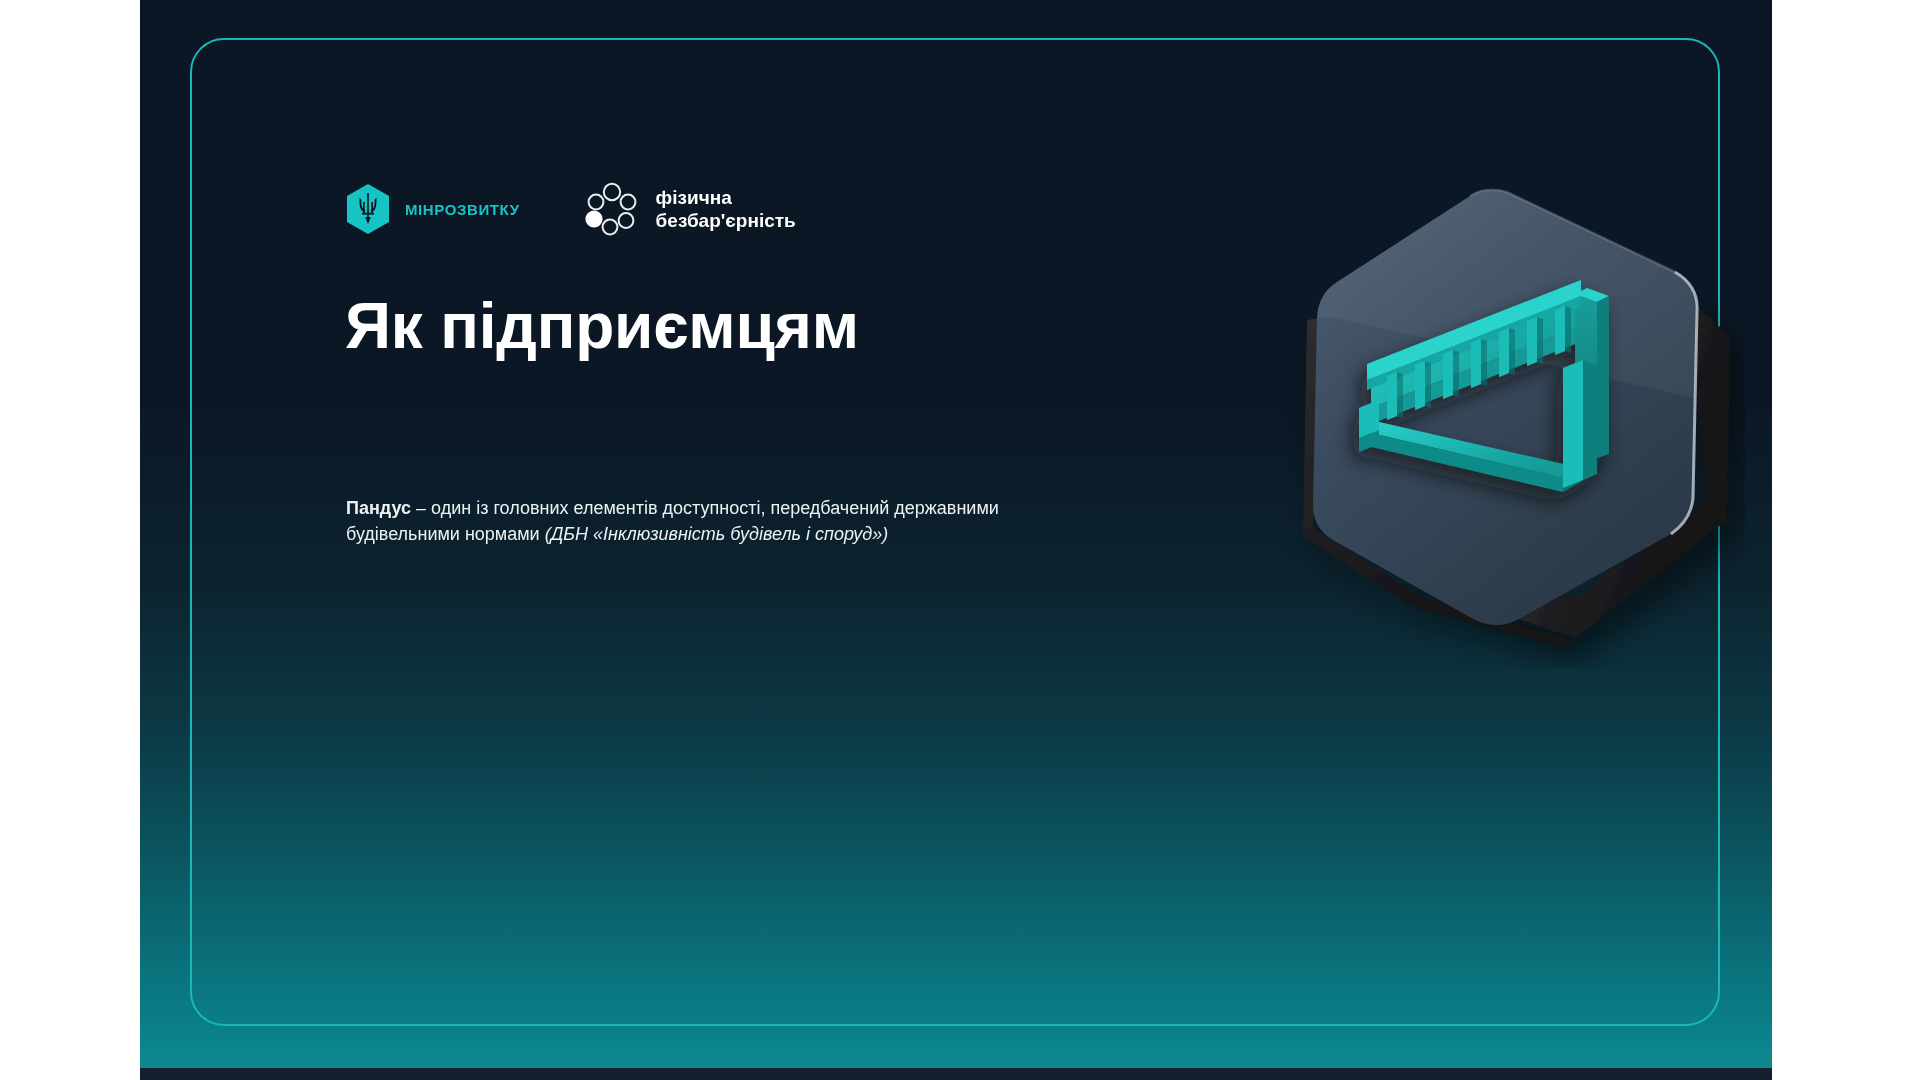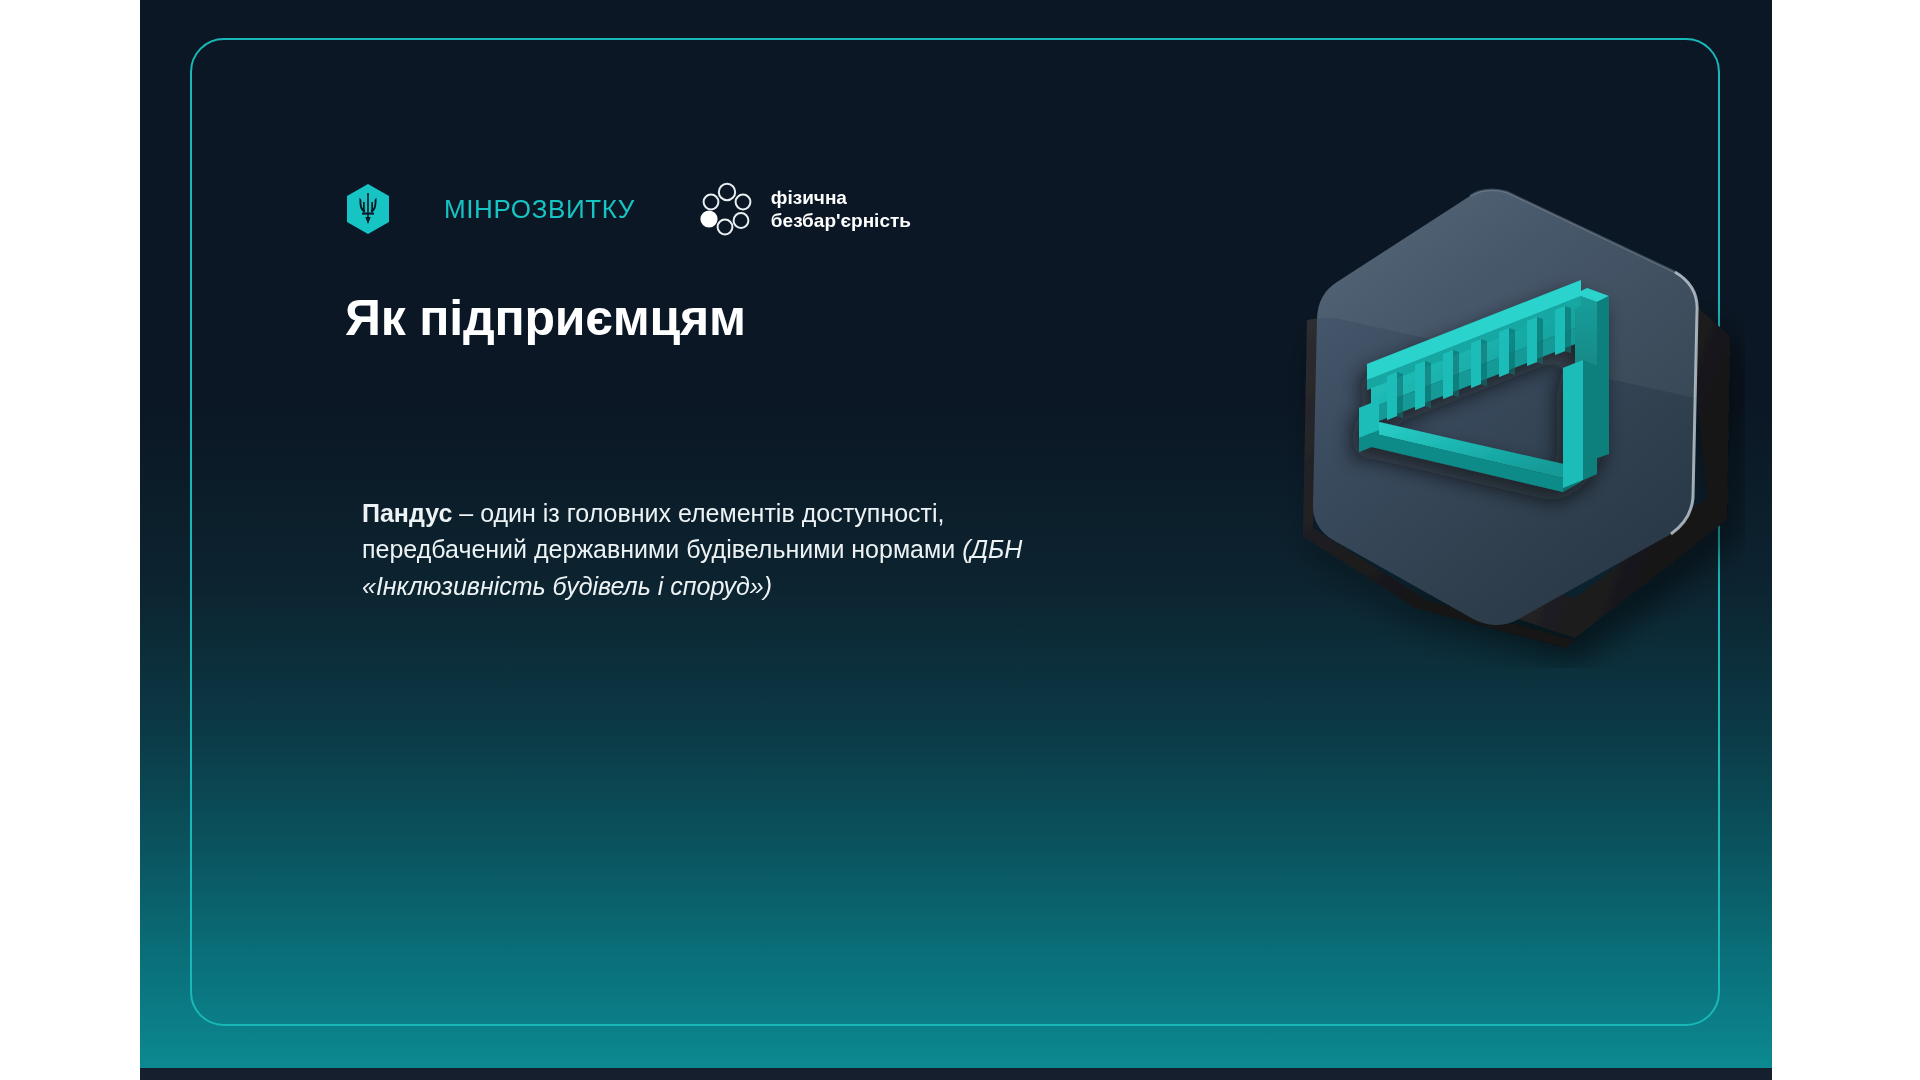--- a/index.html
+++ b/index.html
@@ -50,22 +50,22 @@
     display:flex; align-items:center; gap:62px;
   }
   .logo-unit{ display:flex; align-items:center; }
 
   
   #logo-minrozvytku .hex-mark{
     width:46px; height:52px; margin-right:14px;
     display:flex; align-items:center; justify-content:center;
   }
   #logo-minrozvytku .wordmark{
-    color:#16c4c4; font-weight:normal; font-size:26px;
-    letter-spacing:.6px; white-space:nowrap;margin-left:39px;
+    color:#16c4c4; font-weight:bold; font-size:15px;
+    letter-spacing:.6px; white-space:nowrap;
   }
 
   
   #logo-bezbarjernist .dots-mark{ width:60px; height:54px; margin-right:14px; }
   #logo-bezbarjernist .wordmark{
     color:#ffffff; font-weight:bold; font-size:19px;
     line-height:1.22; white-space:nowrap;
   }
 
   
@@ -73,31 +73,31 @@
   #logo-ruh .wordmark{
     color:#ffffff; font-weight:bold; font-size:24px;
     letter-spacing:.3px; white-space:nowrap;
   }
 
   
   #headline{
     position:absolute; left:205px; top:288px;
     width:760px;
     color:#ffffff;
-    font-size:50px; font-weight:bold;
+    font-size:64px; font-weight:bold;
     line-height:1.20; letter-spacing:-0.2px;
   }
   #headline .hl-line{ display:block; }
 
   
   #subtitle{
-    position:absolute; left:222px; top:495px;
+    position:absolute; left:206px; top:495px;
     width:700px;
     color:#edf3f4;
-    font-size:25px; line-height:1.45;
+    font-size:18px; line-height:1.45;
   }
   #subtitle .lead{ font-weight:bold; }
   #subtitle .norm-ref{ font-style:italic; }
 
   
   #hex-illustration{
     position:absolute;
     left:1135px; top:168px;
     width:470px; height:500px;
   }

